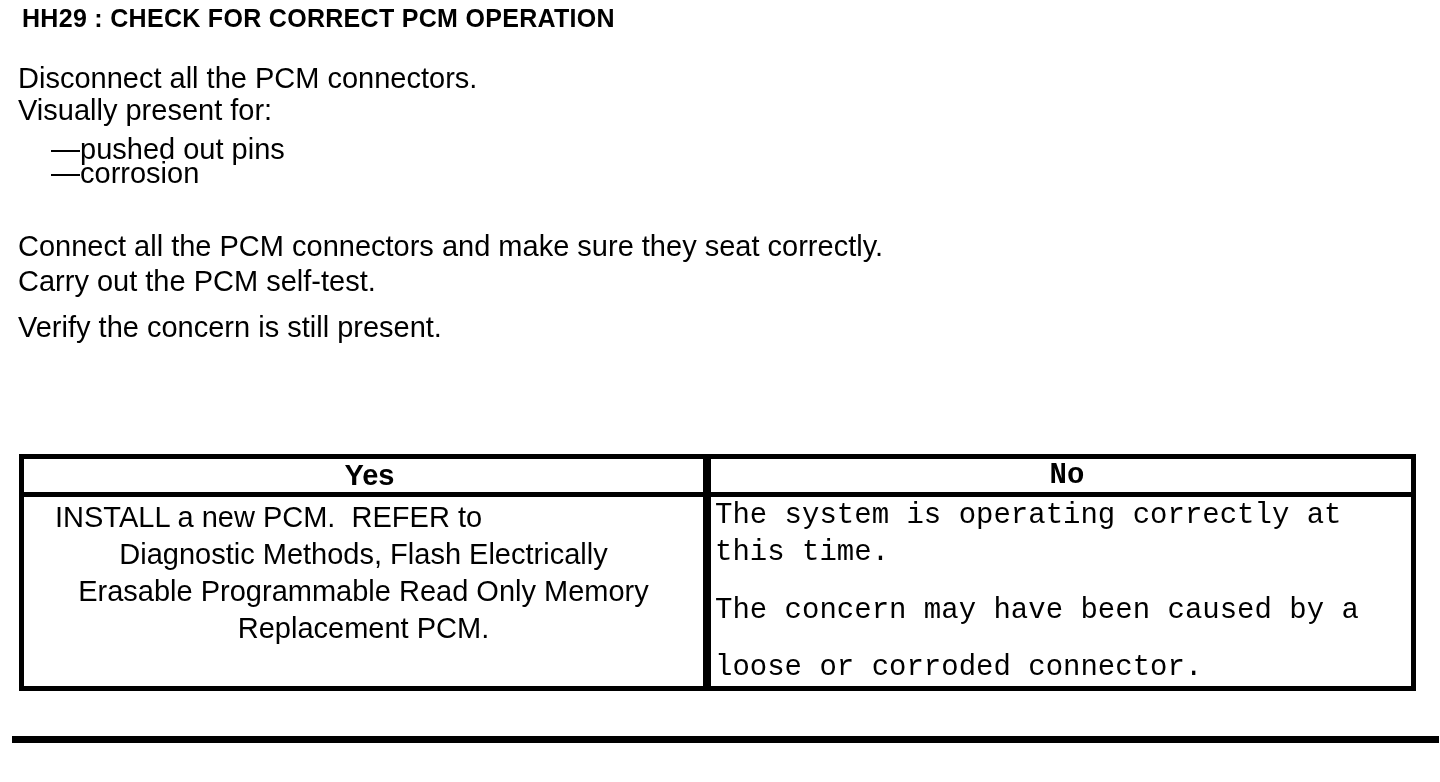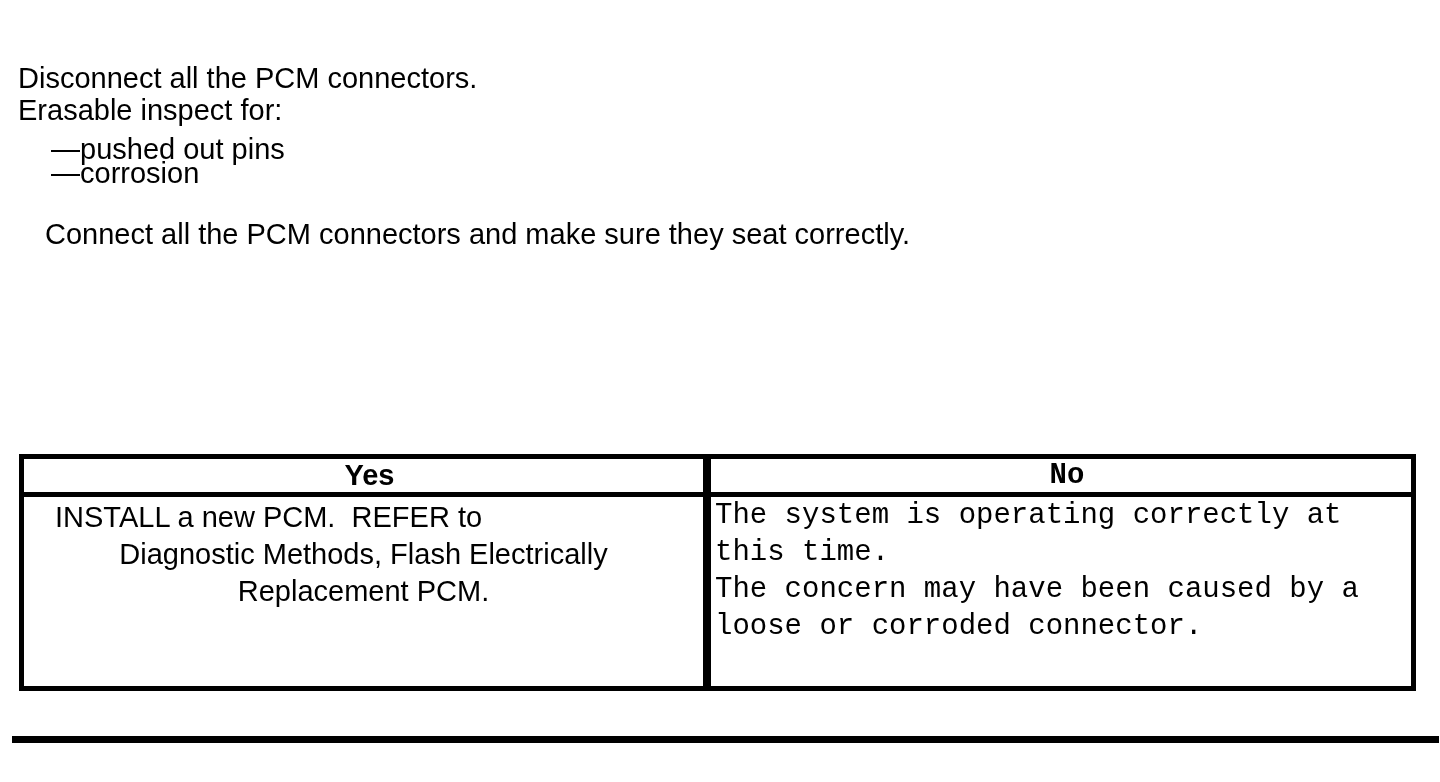--- a/index.html
+++ b/index.html
@@ -34,21 +34,21 @@
     font-size: 29px;
     line-height: 1;
     white-space: pre;
   }
   .line.indent { left: 51px; }
   .line.bold { font-weight: bold; }
   .l-disconnect { top: 64px; }
   .l-visually   { top: 96px; }
   .l-pushed     { top: 135px; text-align: center; }
   .l-corrosion  { top: 159px; }
-  .l-connect    { top: 220px; margin-left: 27px; }
+  .l-connect    { top: 232px; }
   .l-carry      { top: 267px; }
   .l-verify     { top: 313px; }
   .l-question   { top: 359px; }
 
   .results {
     position: absolute;
     left: 19px;
     top: 454px;
     width: 1397px;
     height: 237px;
@@ -86,21 +86,21 @@
     text-align: center;
     white-space: pre-wrap;
   }
   .yes-cell .tl:first-child {
     text-align: left;
     margin-left: 28px;
   }
   .no-cell {
     display: flex;
     flex-direction: column;
-    justify-content: flex-start;
+    justify-content: space-between;
     padding: 0 4px !important;
   }
   .no-cell .tl {
     line-height: 37px;
     text-align: left;
     white-space: pre-wrap;
   }
   .bottom-rule {
     position: absolute;
     left: 12px;
@@ -108,43 +108,47 @@
     width: 1427px;
     height: 7px;
     background: #000000;
   }
 </style>
 </head>
 <body>
 
 <main class="page">
 
+  <h1 class="heading">HH29 : CHECK FOR CORRECT PCM OPERATION</h1>
 
   <p class="line l-disconnect">Disconnect all the PCM connectors.</p>
 
-  <p class="line l-visually">Erasable inspect for:</p>
+  <p class="line l-visually">Visually present for:</p>
 
   <p class="line indent l-pushed">—pushed out pins</p>
 
   <p class="line indent l-corrosion">—corrosion</p>
 
   <p class="line l-connect">Connect all the PCM connectors and make sure they seat correctly.</p>
 
+  <p class="line l-carry">Carry out the PCM self-test.</p>
 
+  <p class="line l-verify">Verify the concern is still present.</p>
 
 
   <section class="results">
 
     <div class="cell th">Yes</div>
 
     <div class="cell th col2">No</div>
 
     <div class="cell td yes-cell">
       <div class="tl">INSTALL a new PCM.  REFER to</div>
       <div class="tl">Diagnostic Methods, Flash Electrically</div>
+      <div class="tl">Erasable Programmable Read Only Memory</div>
       <div class="tl">Replacement PCM.</div>
     </div>
 
     <div class="cell td no-cell col2">
       <div class="tl">The system is operating correctly at this time.</div>
       <div class="tl">The concern may have been caused by a</div>
       <div class="tl">loose or corroded connector.</div>
     </div>
 
   </section>

